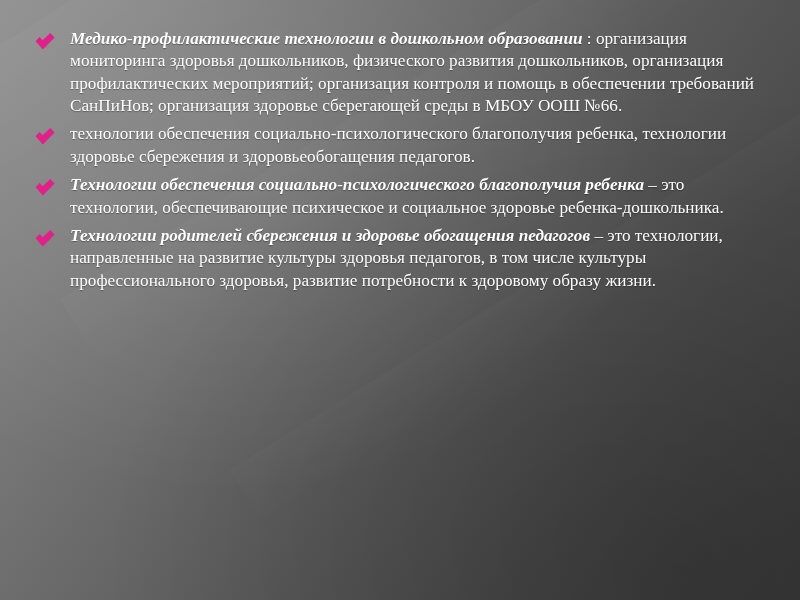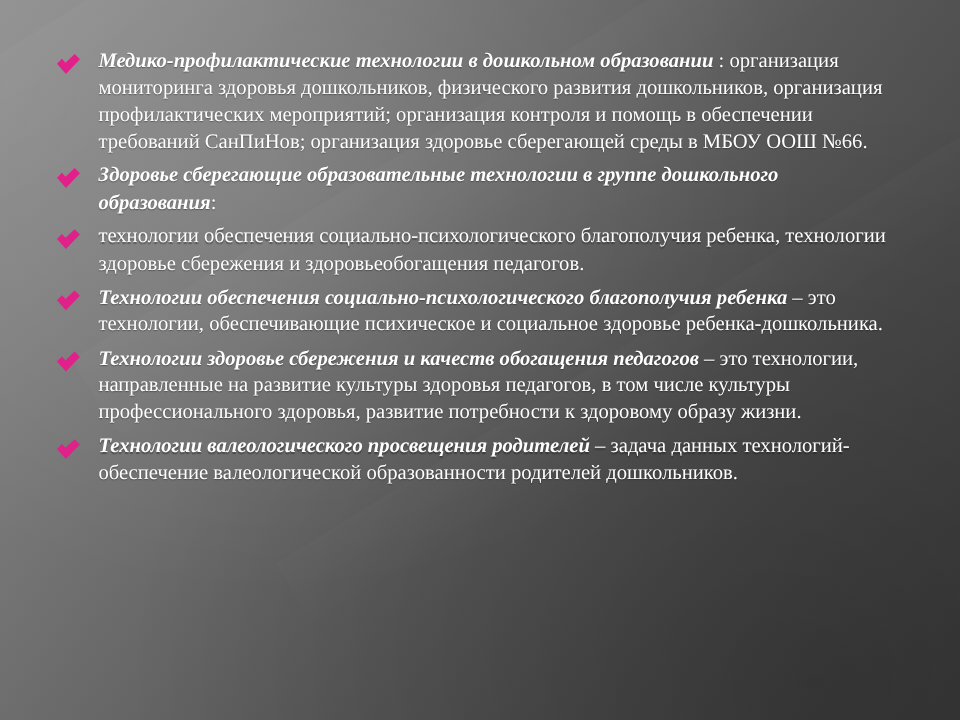--- a/index.html
+++ b/index.html
@@ -39,21 +39,21 @@
     pointer-events: none;
   }
 
   .content {
     position: relative;
     padding: 24px 34px 10px 28px;
   }
 
   ul.bullets {
     list-style: none;
-    margin: 16px;
+    margin: 4px;
     padding: 0;
     font-family: Liberation Serif, serif;
   }
   li.bullet {
     position: relative;
     padding-left: 38px;
     margin-bottom: 6px;
     color: #ffffff;
     font-size: 17.2px;
     line-height: 1.30;
@@ -90,41 +90,29 @@
         <li class="bullet">
           <span class="marker"><svg viewBox="0 0 22 19" width="22" height="19" xmlns="http://www.w3.org/2000/svg">
               <path d="M1.5 9.2 L5.6 5.0 L8.6 8.2 L16.2 1.0 L20.6 5.4 L8.9 17.6 Z" fill="#e0218a"></path>
             </svg></span>
           <p class="para"><span class="ital-bold">Медико-профилактические технологии в дошкольном образовании</span><span> : организация мониторинга здоровья дошкольников, физического развития дошкольников, организация профилактических мероприятий; организация контроля и помощь в обеспечении требований СанПиНов; организация здоровье сберегающей среды в МБОУ ООШ №66.</span></p>
         </li>
         <li class="bullet">
           <span class="marker"><svg viewBox="0 0 22 19" width="22" height="19" xmlns="http://www.w3.org/2000/svg">
               <path d="M1.5 9.2 L5.6 5.0 L8.6 8.2 L16.2 1.0 L20.6 5.4 L8.9 17.6 Z" fill="#e0218a"></path>
             </svg></span>
-          <p class="para"><span class="ital-bold">Здоровье сберегающие образовательные технологии в группе дошкольного образования</span><span>:</span></p>
-        </li>
-        <li class="bullet">
-          <span class="marker"><svg viewBox="0 0 22 19" width="22" height="19" xmlns="http://www.w3.org/2000/svg">
-              <path d="M1.5 9.2 L5.6 5.0 L8.6 8.2 L16.2 1.0 L20.6 5.4 L8.9 17.6 Z" fill="#e0218a"></path>
-            </svg></span>
           <p class="para"><span>технологии обеспечения социально-психологического благополучия ребенка, технологии здоровье сбережения и здоровьеобогащения педагогов.</span></p>
         </li>
         <li class="bullet">
           <span class="marker"><svg viewBox="0 0 22 19" width="22" height="19" xmlns="http://www.w3.org/2000/svg">
               <path d="M1.5 9.2 L5.6 5.0 L8.6 8.2 L16.2 1.0 L20.6 5.4 L8.9 17.6 Z" fill="#e0218a"></path>
             </svg></span>
           <p class="para"><span class="ital-bold">Технологии обеспечения социально-психологического благополучия ребенка</span><span> – это технологии, обеспечивающие психическое и социальное здоровье ребенка-дошкольника.</span></p>
         </li>
         <li class="bullet">
           <span class="marker"><svg viewBox="0 0 22 19" width="22" height="19" xmlns="http://www.w3.org/2000/svg">
               <path d="M1.5 9.2 L5.6 5.0 L8.6 8.2 L16.2 1.0 L20.6 5.4 L8.9 17.6 Z" fill="#e0218a"></path>
             </svg></span>
-          <p class="para"><span class="ital-bold">Технологии здоровье сбережения и качеств обогащения педагогов</span><span> –  это технологии, направленные на развитие культуры здоровья педагогов, в том числе культуры профессионального здоровья, развитие потребности к здоровому образу жизни.</span></p>
-        </li>
-        <li class="bullet">
-          <span class="marker"><svg viewBox="0 0 22 19" width="22" height="19" xmlns="http://www.w3.org/2000/svg">
-              <path d="M1.5 9.2 L5.6 5.0 L8.6 8.2 L16.2 1.0 L20.6 5.4 L8.9 17.6 Z" fill="#e0218a"></path>
-            </svg></span>
-          <p class="para"><span class="ital-bold">Технологии валеологического просвещения родителей</span><span> – задача данных технологий-обеспечение валеологической образованности родителей дошкольников.</span></p>
+          <p class="para"><span class="ital-bold">Технологии родителей сбережения и здоровье обогащения педагогов</span><span> –  это технологии, направленные на развитие культуры здоровья педагогов, в том числе культуры профессионального здоровья, развитие потребности к здоровому образу жизни.</span></p>
         </li>
       </ul>
   </div>
 </div>
 
 </body></html>

